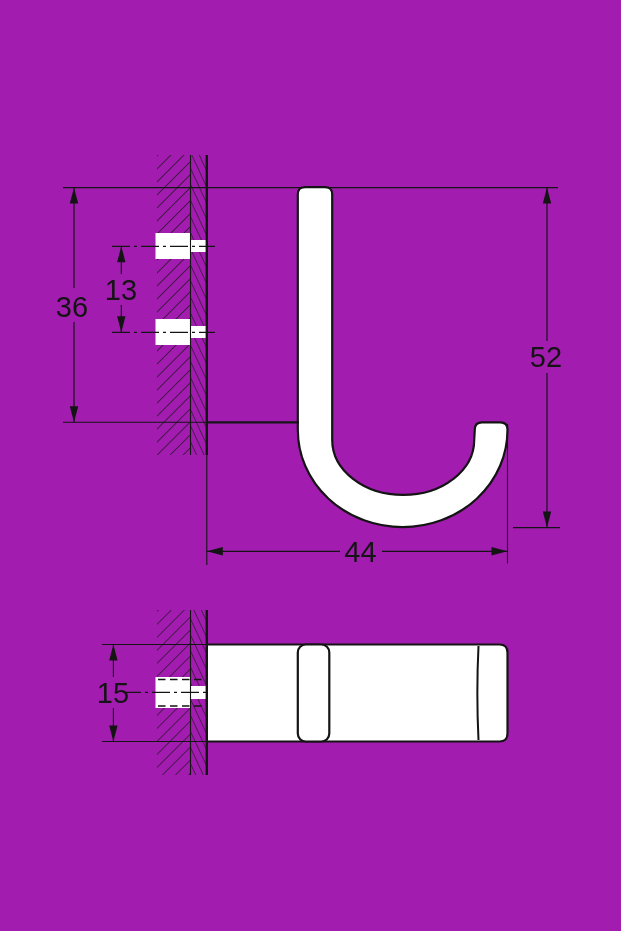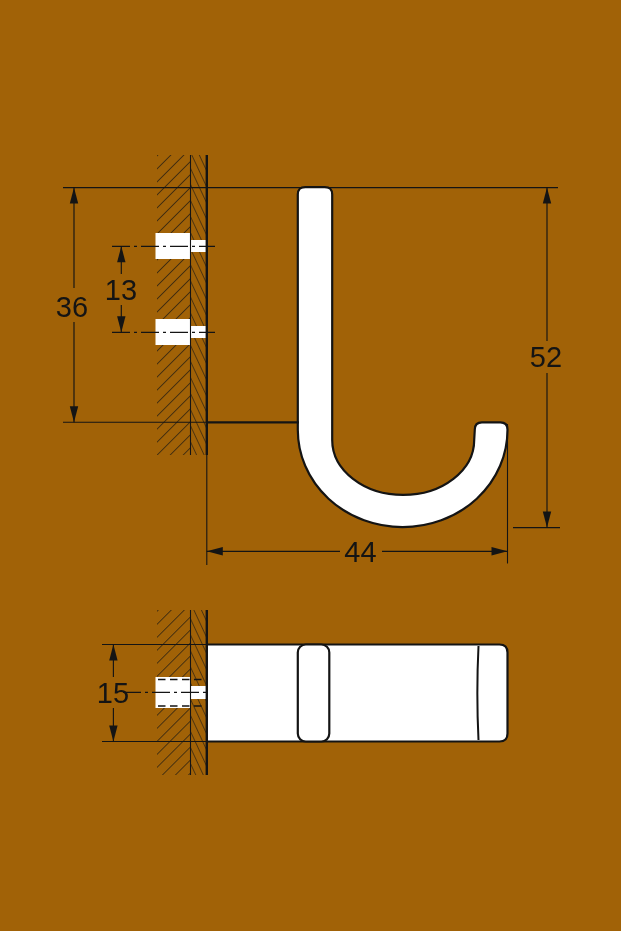--- a/index.html
+++ b/index.html
@@ -1,16 +1,16 @@
 <!DOCTYPE html>
 <html><head>
 <meta charset="utf-8">
 <style>
   html,body{margin:0;padding:0;background:#fff;}
-  .canvas{position:relative;width:621px;height:931px;background:#a16207;overflow:hidden;}
+  .canvas{position:relative;width:621px;height:931px;background:#a21caf;overflow:hidden;}
   svg{display:block;}
   text{font-family:"Liberation Sans","DejaVu Sans",sans-serif;font-size:29px;fill:#141414;}
 </style>
 </head>
 <body>
 
 <div class="canvas">
 <svg width="621" height="931" viewBox="0 0 621 931">
   <defs>
     <pattern id="hatchWide" patternUnits="userSpaceOnUse" width="20" height="9.2" patternTransform="rotate(-45)">

